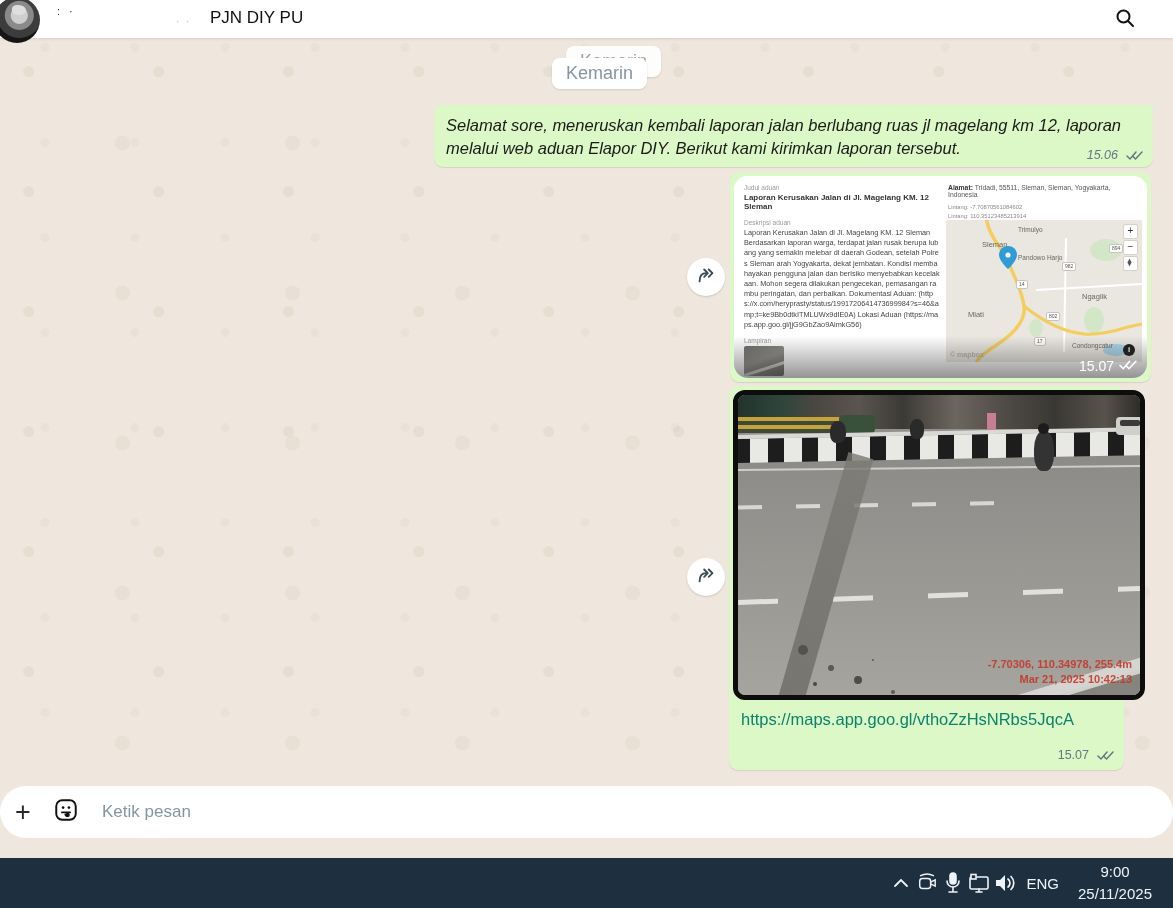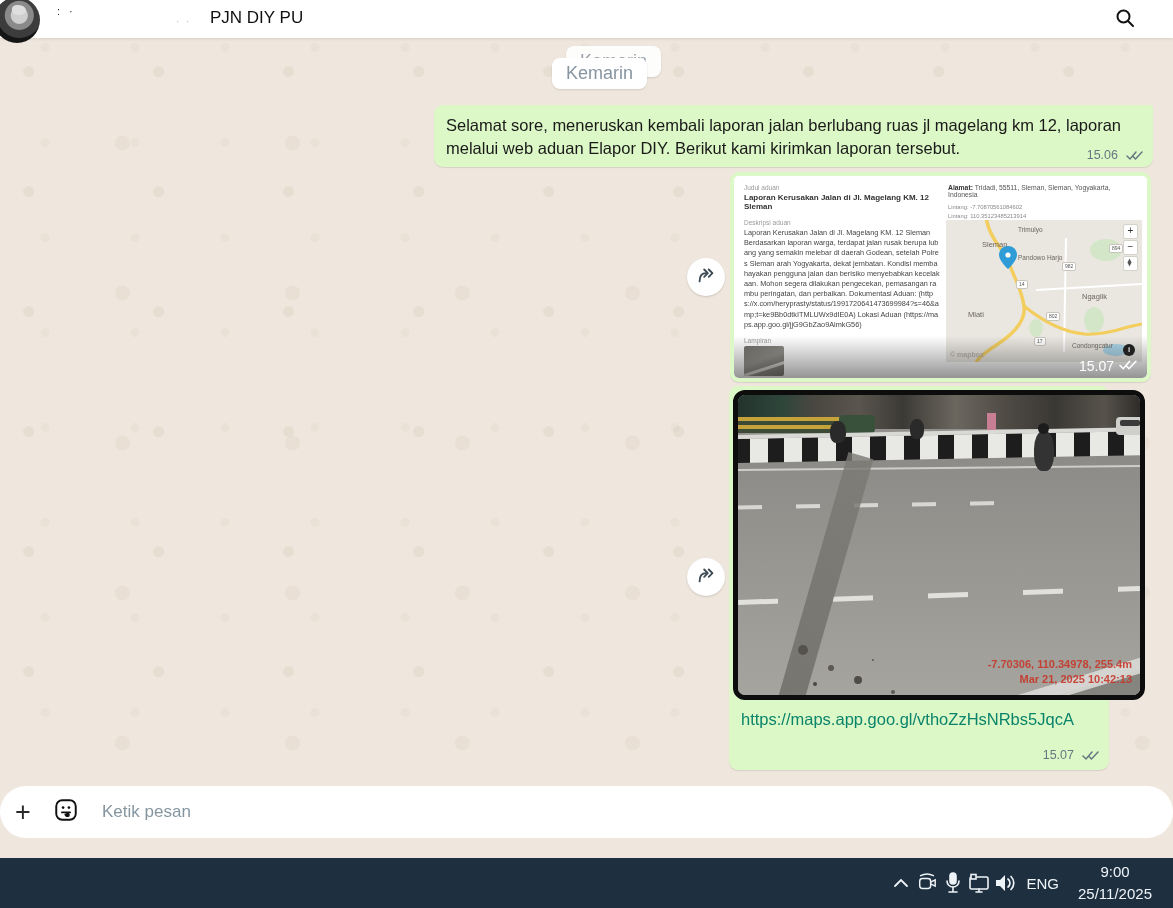--- a/index.html
+++ b/index.html
@@ -21,27 +21,27 @@
       radial-gradient(circle at 72% 70%,rgba(176,156,134,.10) 0 7px,transparent 8px),
       radial-gradient(circle at 50% 10%,rgba(176,156,134,.08) 0 4px,transparent 5px);
     background-size:130px 120px,170px 150px,90px 95px;}
 
   .date-chip{position:absolute;background:#fff;color:#8795a1;font-size:18px;padding:5px 14px;border-radius:8px;box-shadow:0 1px 2px rgba(0,0,0,.12);}
   .date-ghost{left:566px;top:8px;color:#9aa5ad;background:#fdfdfc;}
   .date-front{left:552px;top:20px;z-index:2;}
 
   
   .bubble{position:absolute;background:#dcf8c6;border-radius:9px;box-shadow:0 1px 1px rgba(0,0,0,.10);}
-  .m1{left:434px;top:67px;width:719px;height:62px;border-top-right-radius:2px;}
+  .m1{left:434px;top:67px;width:719px;height:62px;border-top-right-radius:2px;font-style:italic;}
   .m1 .txt{padding:9px 12px 6px 12px;font-size:16.5px;line-height:1.38;color:#1a1a1a;}
   .meta{position:absolute;right:10px;bottom:5px;display:flex;align-items:center;gap:8px;color:#667781;font-size:12.5px;}
   .meta svg{display:block;}
 
   .m2{left:730px;top:134px;width:421px;height:210px;padding:0;}
-  .img-wrap{position:absolute;left:4px;top:4px;right:4px;bottom:4px;border-radius:5px;overflow:hidden;background:#fff;}
+  .img-wrap{position:absolute;left:4px;top:4px;right:4px;bottom:4px;border-radius:14px;overflow:hidden;background:#fff;}
   .overlay-grad{position:absolute;left:0;right:0;bottom:0;height:42px;background:linear-gradient(transparent,rgba(60,60,60,.55));}
   .overlay-meta{position:absolute;right:10px;bottom:4px;display:flex;align-items:center;gap:5px;color:#fff;font-size:14px;font-weight:500;}
 
   
   .card{position:absolute;inset:0;background:#fff;display:flex;}
   .card-left{width:212px;padding:8px 6px 4px 10px;box-sizing:border-box;}
   .lbl{font-size:6.5px;color:#9a9a9a;margin-bottom:2px;}
   .card-title{font-size:8px;color:#333;font-weight:bold;margin-bottom:8px;}
   .card-desc{font-size:7.3px;color:#444;line-height:1.4;white-space:pre-wrap;word-break:break-all;margin-bottom:7px;}
   .thumb{width:40px;height:30px;border-radius:2px;background:linear-gradient(160deg,#6f6d68 0%,#8e8c86 45%,#5d5b55 100%);position:relative;overflow:hidden;}
@@ -57,21 +57,21 @@
   .map-ctl{position:absolute;right:4px;width:13px;height:13px;background:#fff;border:1px solid #d5d2cc;border-radius:2px;color:#333;font-size:10px;line-height:11px;text-align:center;}
   .info-dot{position:absolute;right:7px;bottom:6px;width:12px;height:12px;background:#1b1b1b;border-radius:50%;color:#fff;font-size:8px;line-height:12px;text-align:center;font-weight:bold;}
   .mapbox{position:absolute;left:4px;bottom:4px;font-size:7px;color:#b5afa6;font-weight:bold;}
 
   
   .fwd{position:absolute;width:38px;height:38px;border-radius:50%;background:#fff;box-shadow:0 1px 2px rgba(0,0,0,.15);display:flex;align-items:center;justify-content:center;cursor:pointer;}
   .f1{left:687px;top:220px;}
   .f2{left:687px;top:520px;}
 
   
-  .m3{left:729px;top:348px;width:380px;height:384px;}
+  .m3{left:729px;top:348px;width:380px;height:384px;padding-left:15px;}
   .photo{position:absolute;left:4px;top:4px;width:412px;height:310px;border-radius:12px;background:#9a9894;border:5px solid #0d0d0d;box-sizing:border-box;overflow:hidden;}
   .p-shops{position:absolute;left:0;top:0;width:100%;height:34px;
     background:linear-gradient(90deg,#23332c 0%,#2e463b 11%,#4a4741 19%,#5a554e 30%,#3c3a36 41%,#6b665e 54%,#4e4a44 67%,#3a3834 79%,#57534c 91%,#2e2c29 100%);}
   .p-sign{position:absolute;left:62%;top:18px;width:9px;height:26px;background:#c97f93;}
   .p-rail{position:absolute;left:0;top:22px;width:27%;height:16px;background:repeating-linear-gradient(180deg,#c6a23a 0 4px,#3d4a36 4px 8px);}
   .p-bush{position:absolute;left:25%;top:20px;width:9%;height:18px;background:#39503a;border-radius:4px;}
   .p-upper-road{position:absolute;left:0;top:34px;width:100%;height:24px;background:#93918d;}
   .p-median{position:absolute;left:-4px;top:36px;width:103%;height:24px;transform:rotate(-1.1deg);
     border-top:4px solid #d8d8d5;background:repeating-linear-gradient(90deg,#1d1d1d 0 16px,#e8e8e5 16px 34px);}
   .p-road{position:absolute;left:0;top:60px;width:100%;height:250px;background:linear-gradient(#8d8b87,#a7a5a0);}

